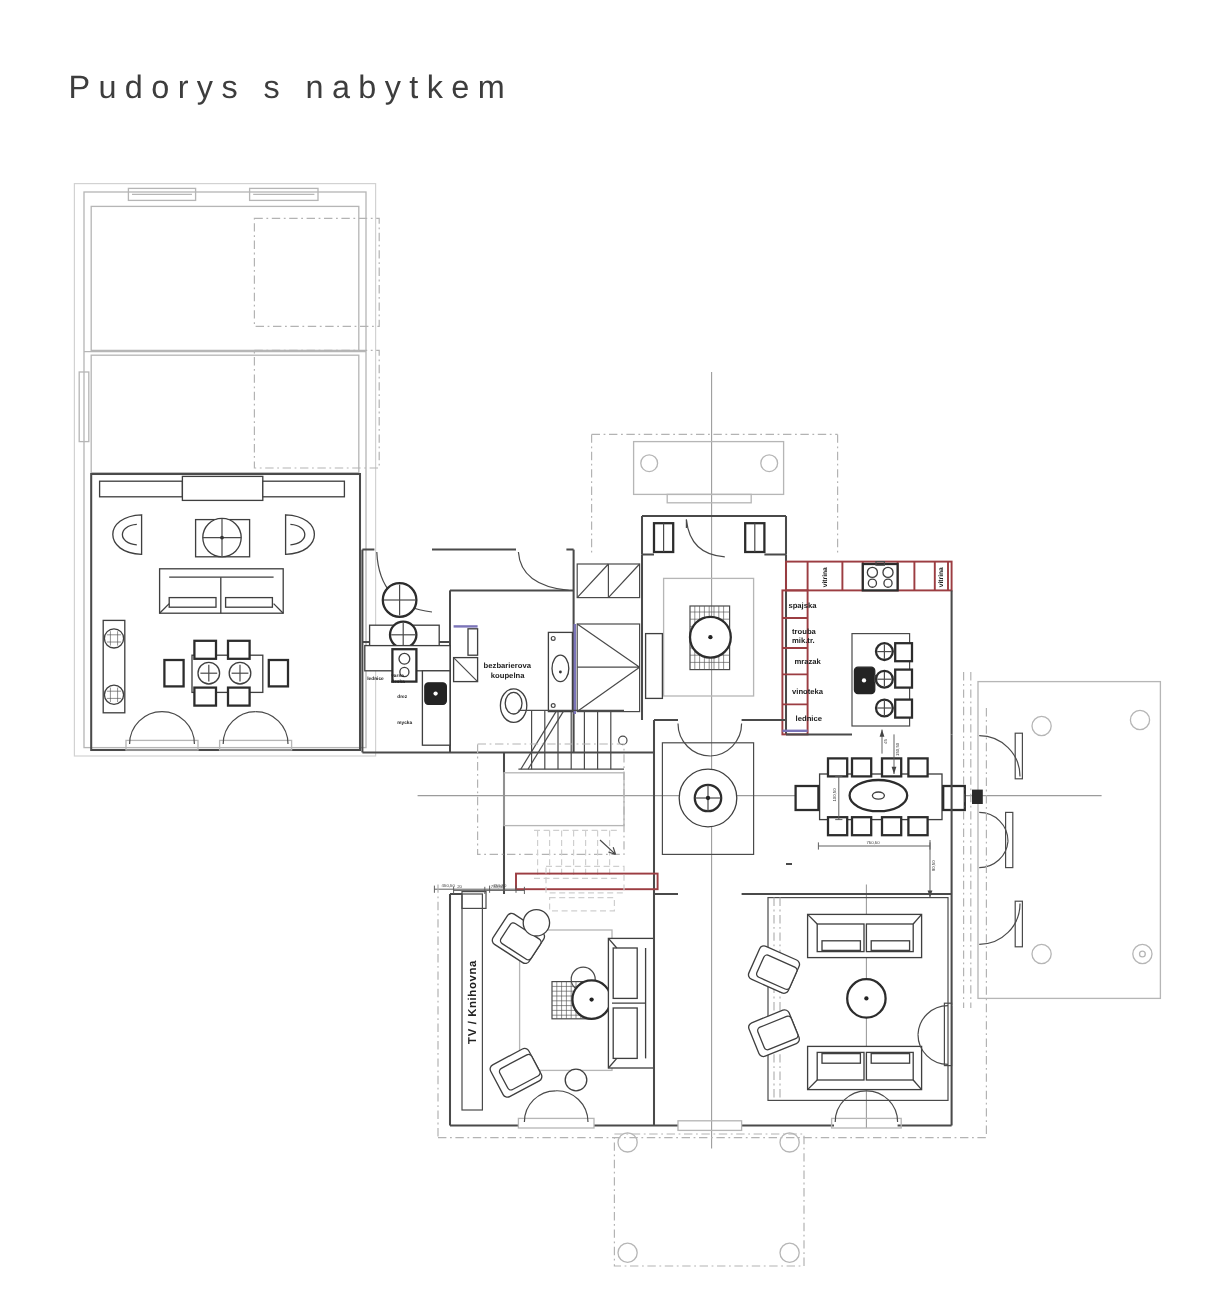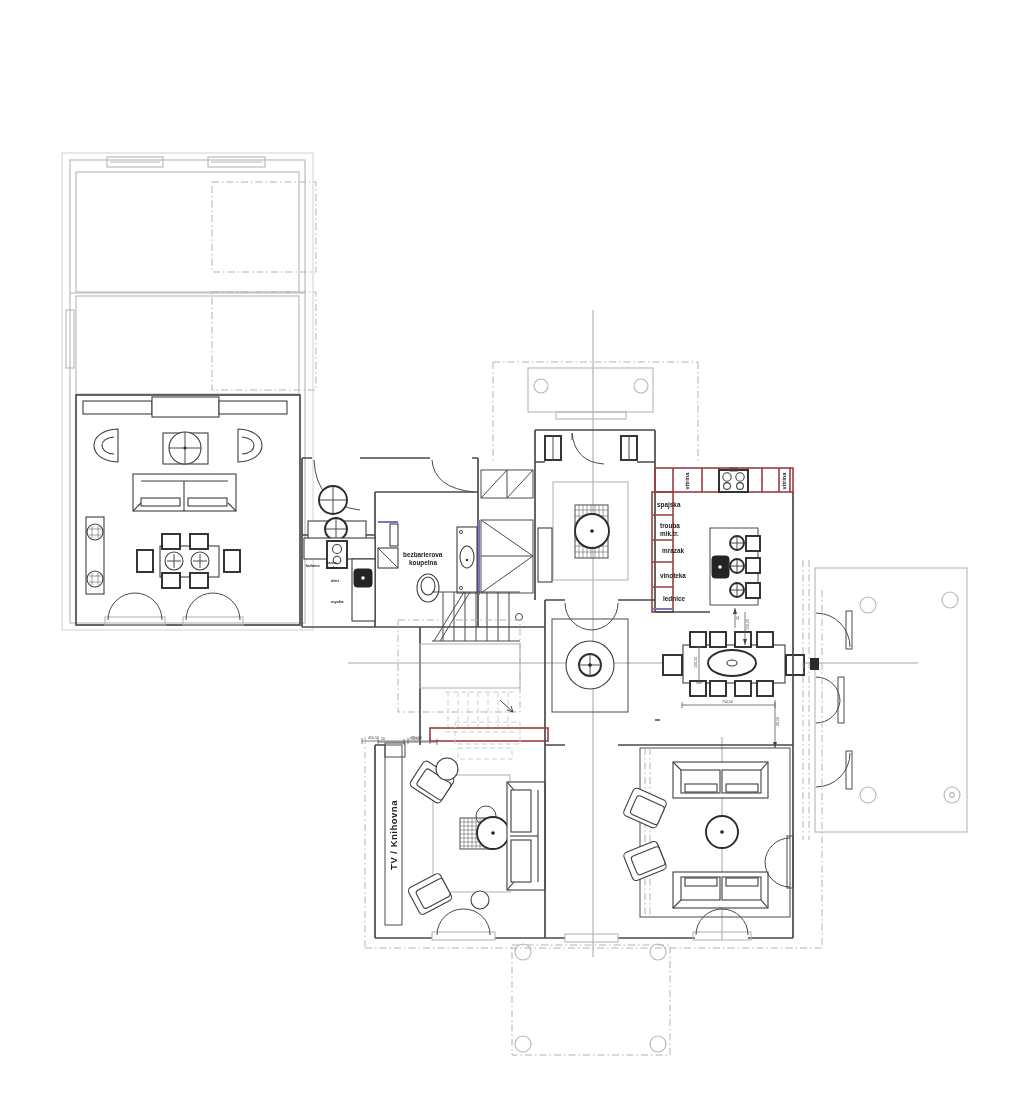--- a/index.html
+++ b/index.html
@@ -26,20 +26,21 @@
   .lblk{font-size:6.4px;font-weight:bold;}
   .vrt {font-size:5.6px;font-weight:bold;}
   .tiny{font-size:4px;font-weight:bold;}
   .dimt{font-size:3.6px;fill:#444;}
   .tvlbl{font-size:9.5px;font-weight:bold;letter-spacing:0.5px;}
 </style>
 </head>
 <body>
 
 <div class="canvas">
+  <h1 class="plan-title">Pudorys  s  nabytkem</h1>
 
   <svg width="1024" height="1094" viewBox="0 0 1024 1094">
 
     <g>
       <line class="cl" x1="593" y1="310" x2="593" y2="957"></line>
       <line class="cl" x1="348" y1="663" x2="918" y2="663"></line>
       <line class="cl" x1="722" y1="737" x2="722" y2="940"></line>
     </g>
 
     <g>

